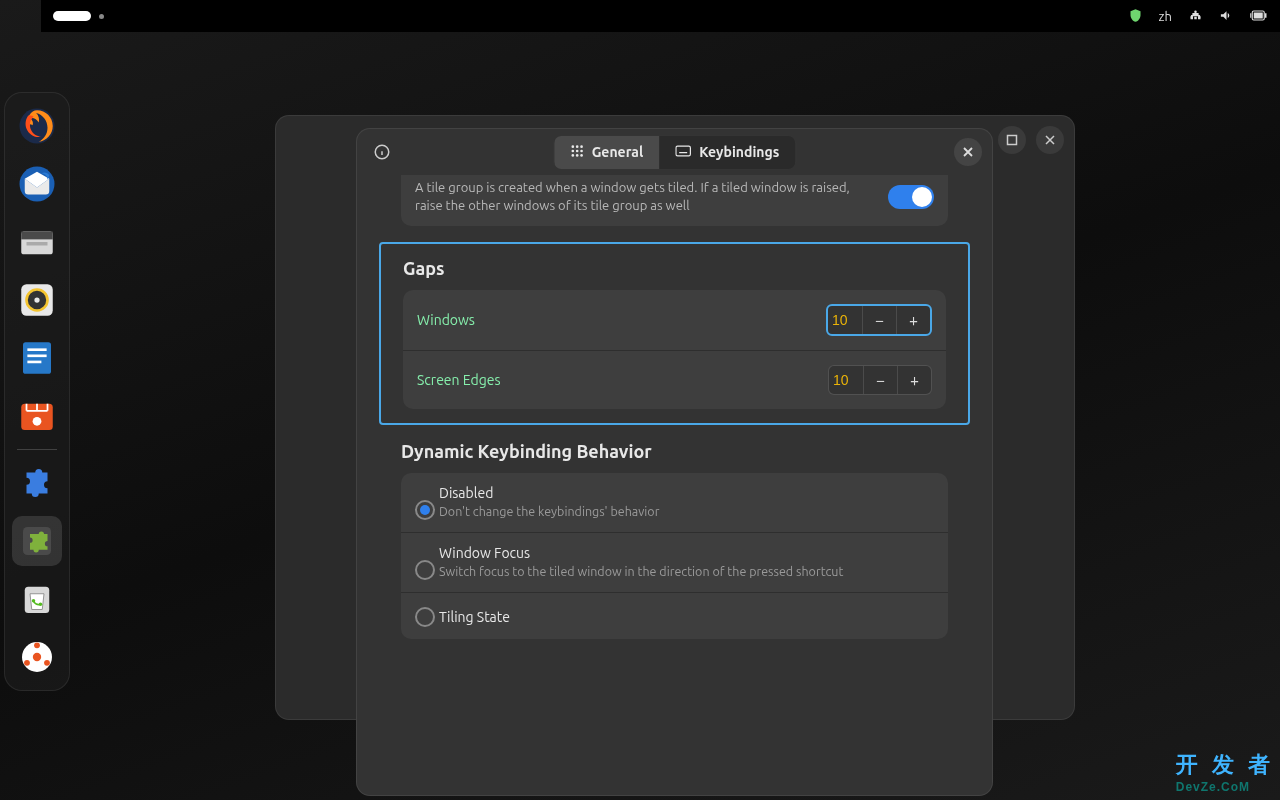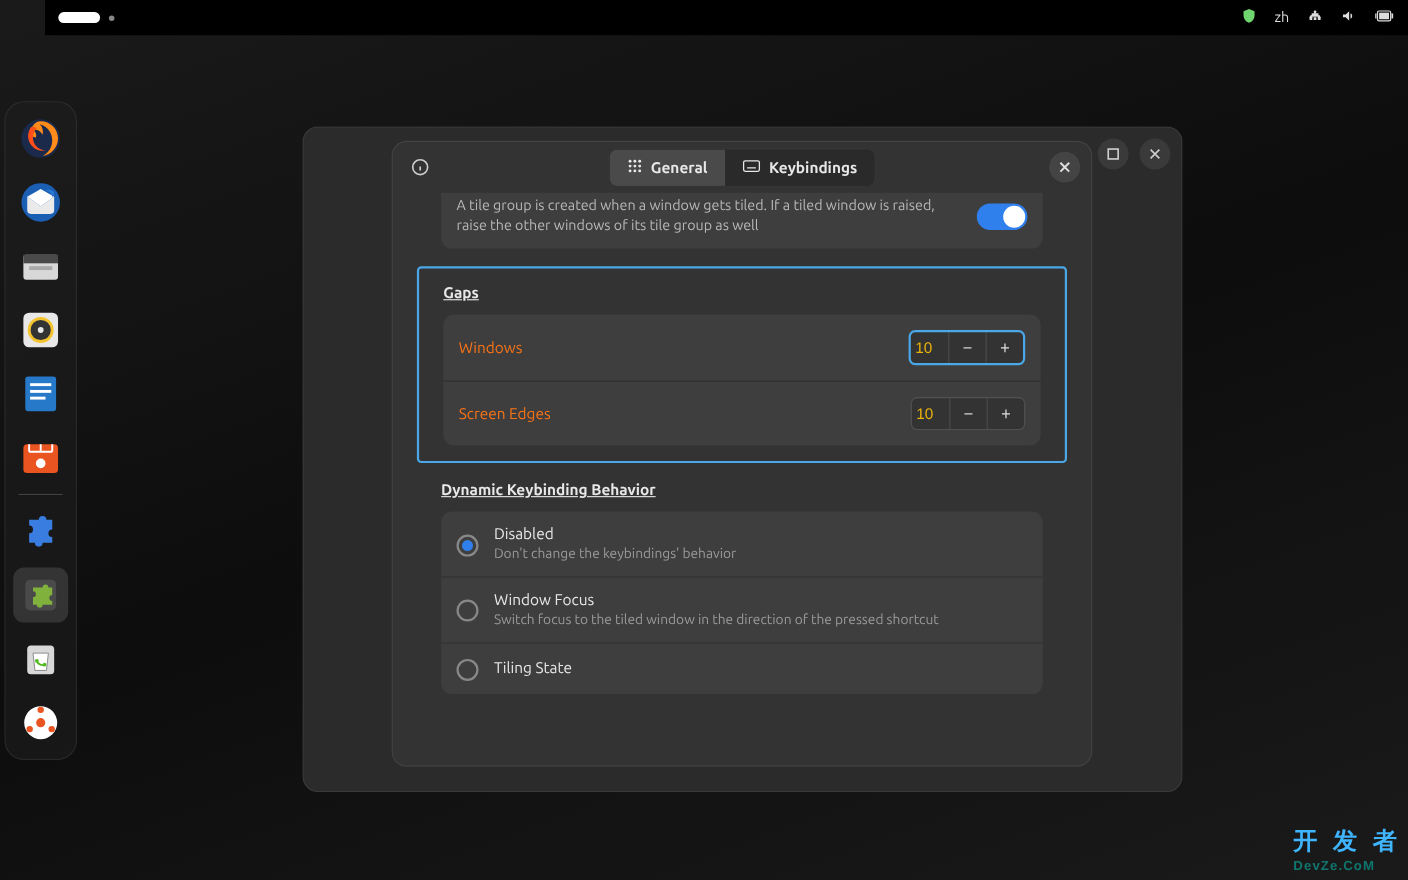--- a/index.html
+++ b/index.html
@@ -83,21 +83,21 @@
   cursor: pointer;
 }
 .winbtn svg { stroke: #ccc; fill: none; }
 
 
 .modal {
   position: absolute;
   left: 356px;
   top: 128px;
   width: 637px;
-  height: 569px;
+  height: 668px;
   background: #333333;
   border-radius: 14px;
   border: 1px solid rgba(255,255,255,0.08);
   display: flex;
   flex-direction: column;
   overflow: hidden;
 }
 .modal-header {
   height: 46px;
   display: flex;
@@ -179,39 +179,38 @@
 
 .highlight-box {
   border: 2px solid #4aa8e8;
   border-radius: 4px;
   margin: 16px -22px 16px -22px;
   padding: 14px 22px 14px 22px;
 }
 
 .section-title {
   font-weight: 700;
-  font-size: 14px;
+  font-size: 18px;
   margin-bottom: 12px;
-  text-decoration: underline;
 }
 
 .row-group {
   background: #3e3e3e;
   border-radius: 10px;
   overflow: hidden;
 }
 .row {
   display: flex;
   align-items: center;
   justify-content: space-between;
   padding: 14px 14px;
   border-bottom: 1px solid rgba(0,0,0,0.25);
 }
 .row:last-child { border-bottom: none; }
-.row-label { font-size: 14px; color: #f97316; }
+.row-label { font-size: 14px; color: #86efac; }
 
 .stepper {
   display: flex;
   border: 1px solid rgba(255,255,255,0.15);
   border-radius: 6px;
   overflow: hidden;
   background: #333;
 }
 .stepper input {
   width: 34px;
@@ -236,22 +235,22 @@
 
 .section-subtitle { font-size: 13px; color: #b8b8b8; line-height: 1.4; margin-bottom: 14px; }
 
 .radio-group {
   background: #3e3e3e;
   border-radius: 10px;
   overflow: hidden;
 }
 .radio-row {
   display: flex;
-  align-items: center;
-  gap: 14px;
+  align-items: flex-end;
+  gap: 4px;
   padding: 12px 14px;
   border-bottom: 1px solid rgba(0,0,0,0.25);
 }
 .radio-row:last-child { border-bottom: none; }
 .radio {
   width: 20px; height: 20px;
   border: 2px solid #888;
   border-radius: 50%;
   margin-top: 2px;
   display: flex;

